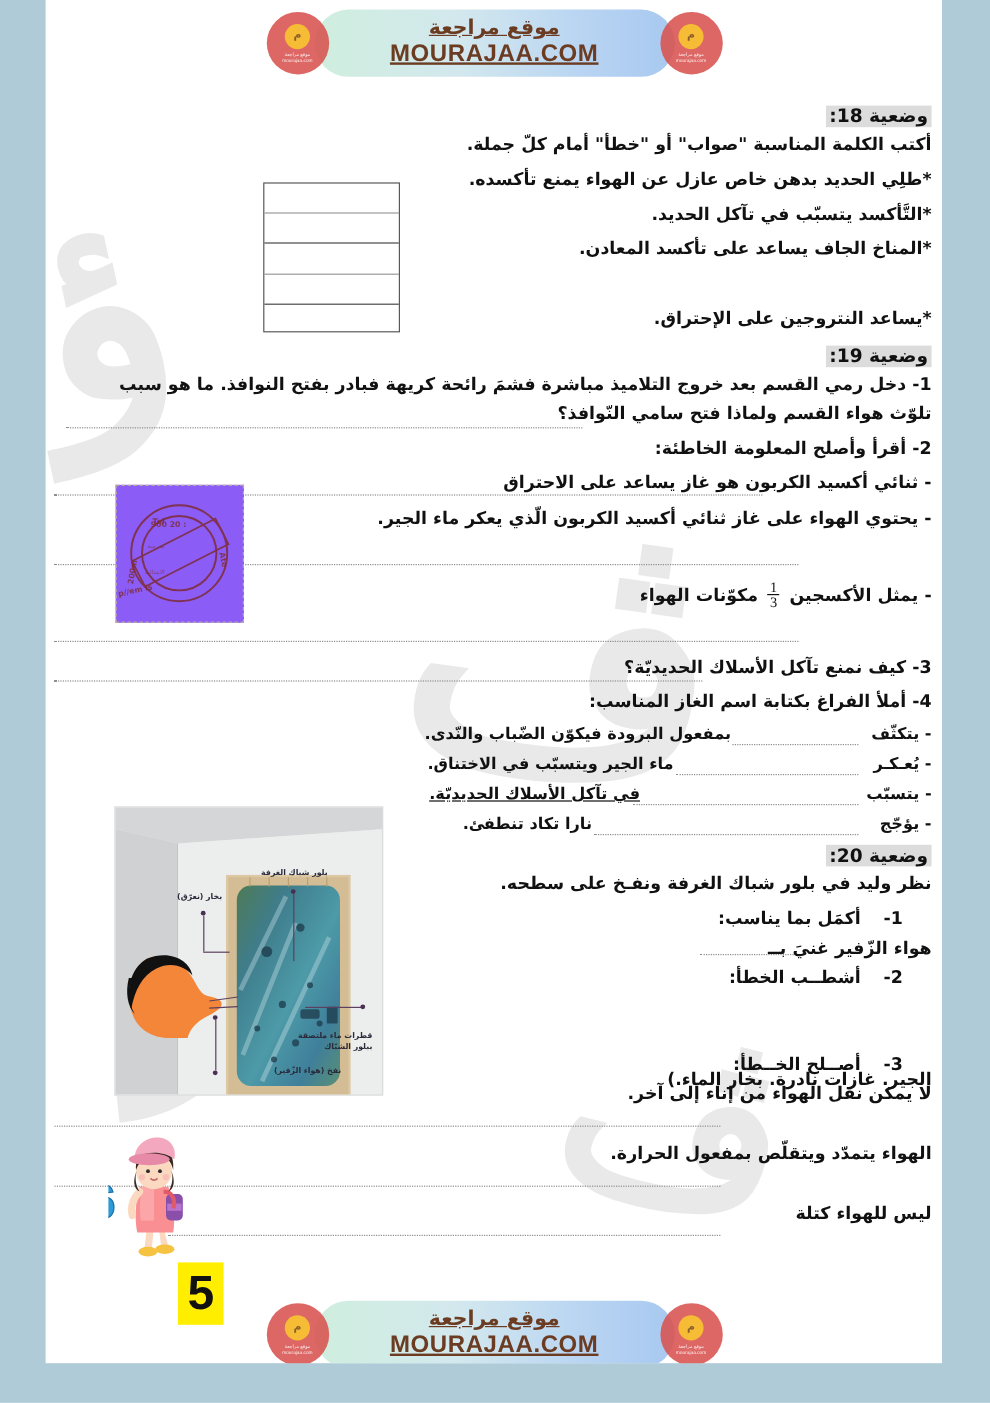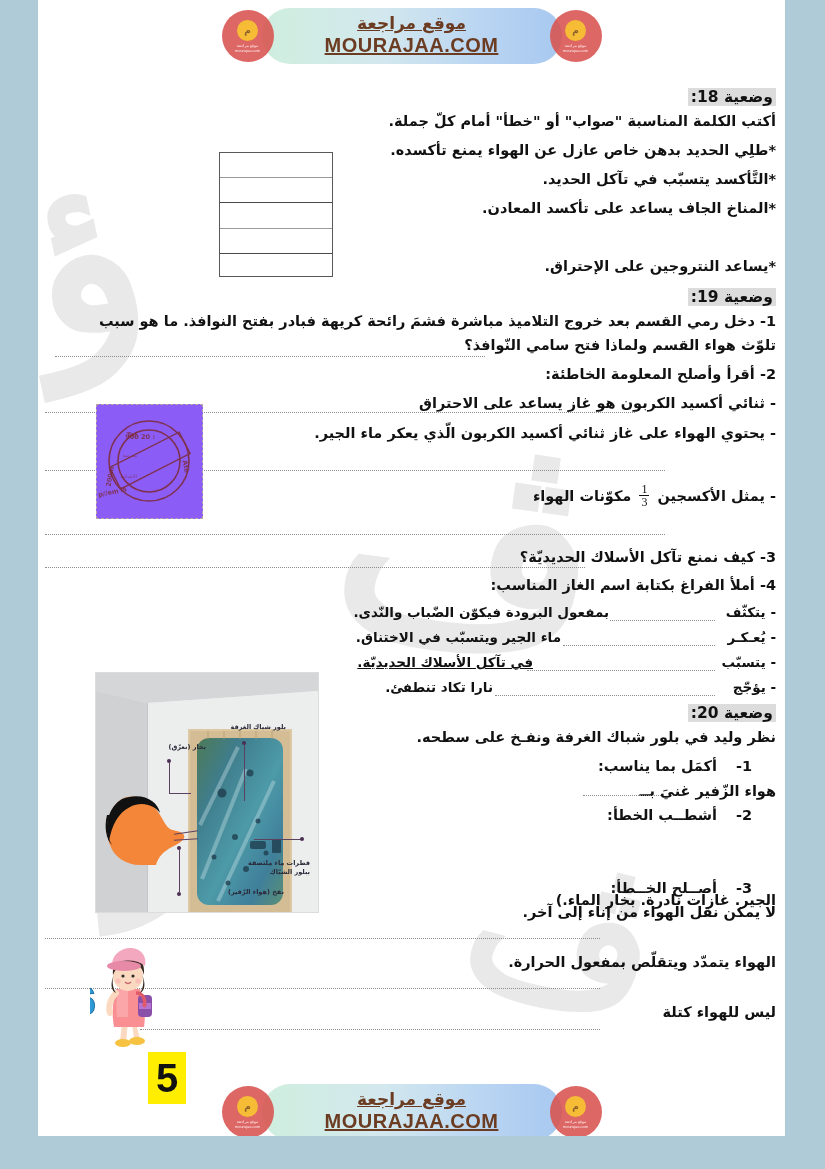--- a/index.html
+++ b/index.html
@@ -140,21 +140,21 @@
   
   #diagram{
     position:absolute; left:57px; top:672px;
     width:222px; height:239px; z-index:5;
     background:#e8e9ea; overflow:hidden;
     border:1px solid #dcdcdc;
   }
   .dlbl{
     position:absolute; font-family:"DejaVu Sans",sans-serif;
     font-size:6.5px; color:#2a2a3a; font-weight:bold;
-    direction:rtl; line-height:1.35;
+    direction:rtl; text-align:center; line-height:1.35;
   }
   .dnode{position:absolute;width:4px;height:4px;border-radius:50%;background:#4b2f52;}
   .dlineh{position:absolute;height:1px;background:#5b4060;}
   .dlinev{position:absolute;width:1px;background:#5b4060;}
 
   
   #mascot{position:absolute;left:52px;top:943px;width:74px;height:110px;z-index:5;}
   #pagenum{
     position:absolute;left:110px;top:1052px;width:38px;height:52px;
     background:#ffee00;z-index:5;

